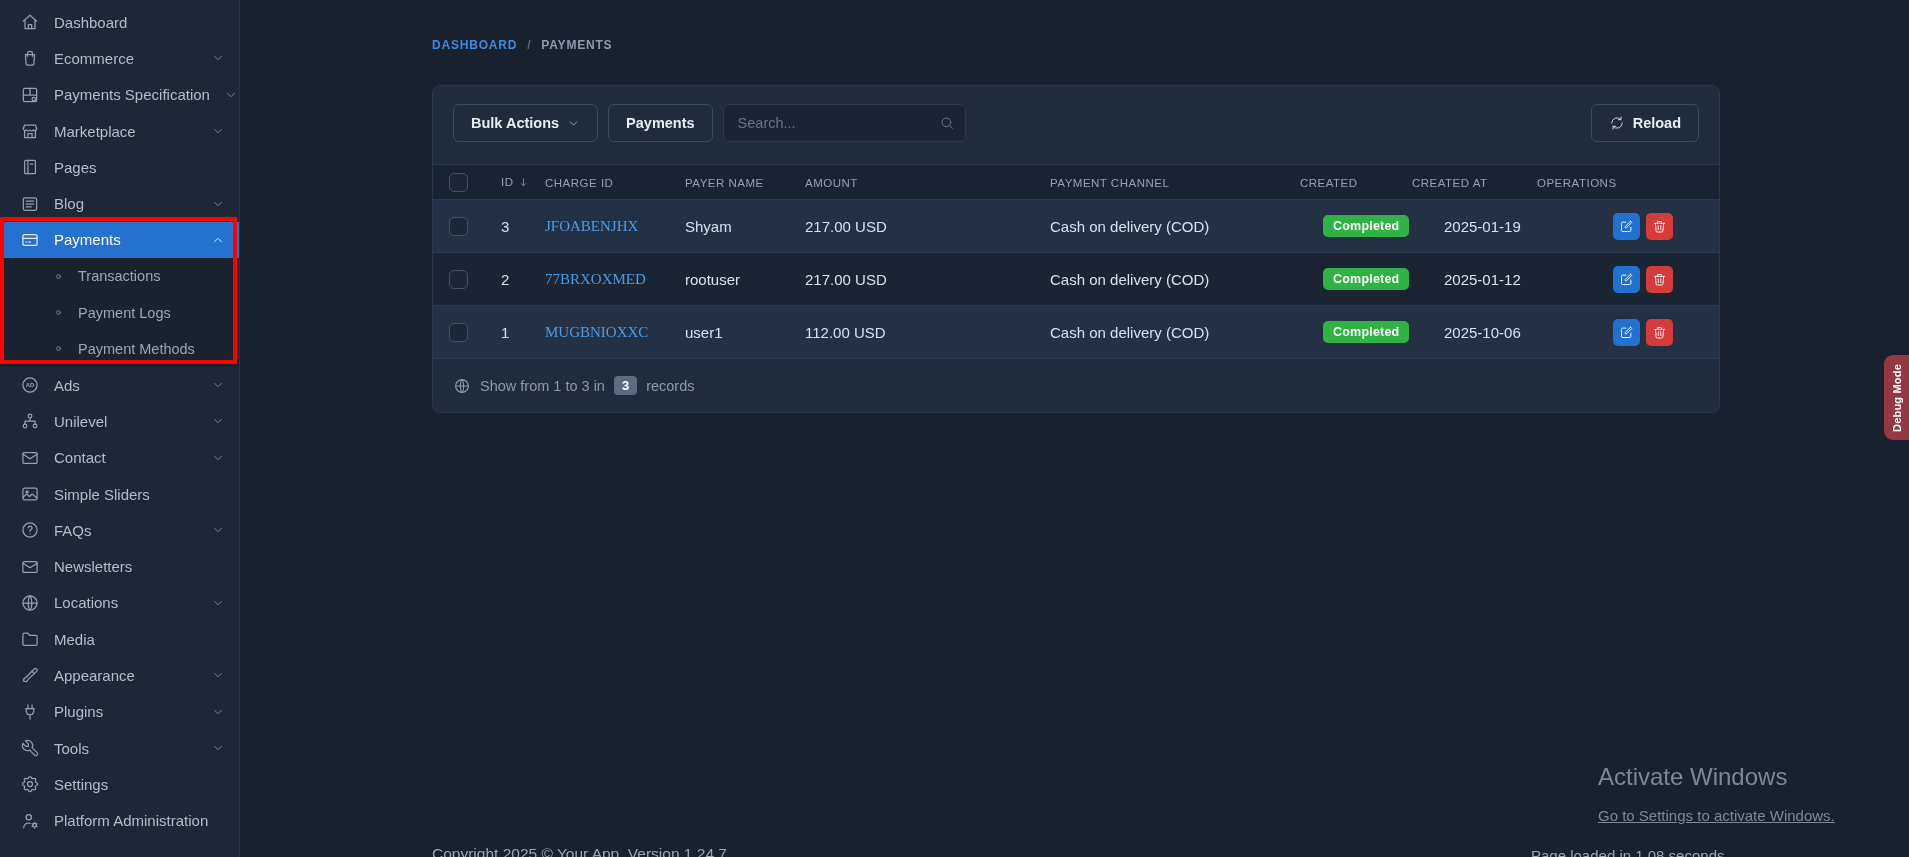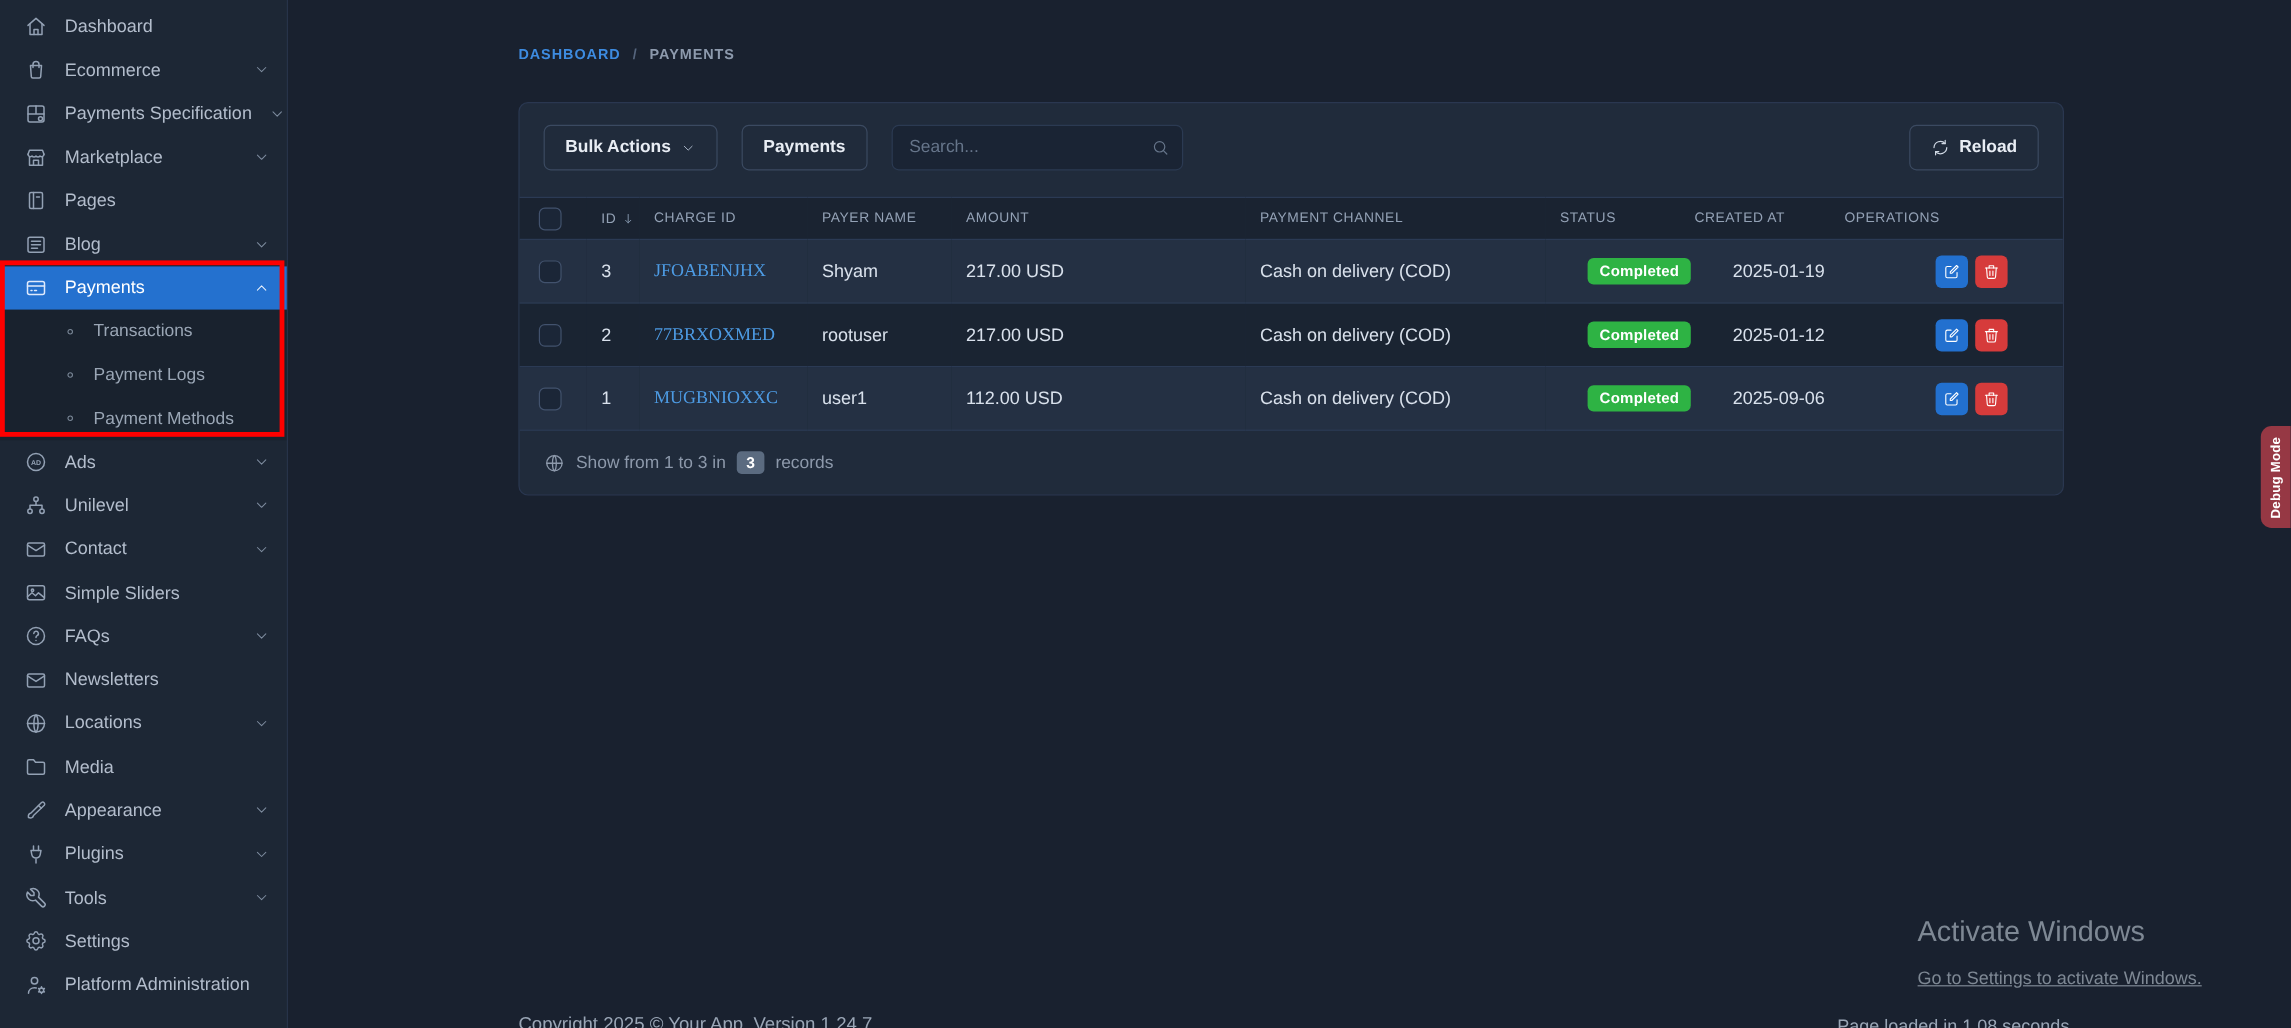--- a/index.html
+++ b/index.html
@@ -47,21 +47,21 @@
     display:flex; gap:10px; align-items:center;
   }
   .breadcrumb a { color:#3d8be0; text-decoration:none; cursor:pointer; }
   .breadcrumb .sep { color:#55657d; }
   .breadcrumb .current { color:#8d9aad; }
   .card {
     position:absolute; left:192px; top:85px; width:1288px;
     background:#202b3b; border:1px solid #2a3750; border-radius:8px;
   }
   .toolbar {
-    display:flex; align-items:center; gap:20px; padding:18px 20px 0 20px; margin-bottom:22px;
+    display:flex; align-items:center; gap:10px; padding:18px 20px 0 20px; margin-bottom:22px;
   }
   .btn {
     height:38px; border-radius:6px; border:1px solid #3b4a61; background:transparent;
     color:#e8edf4; font-size:14.5px; font-weight:600; padding:0 17px; cursor:pointer;
     display:inline-flex; align-items:center; gap:8px; font-family:inherit;
   }
   .btn .icon { width:16px; height:16px; color:#cfd8e4; }
   .search-wrap { position:relative; margin-left:0; }
   .search-wrap input {
     width:243px; height:38px; background:#1a2434; border:1px solid #2b3a52; border-radius:6px;
@@ -483,21 +483,21 @@
             <th><span>ID</span><span class="icon sort">
                 <svg viewBox="0 0 24 24">
                   <path d="M12 5v13"></path>
                   <path d="M8 14l4 4 4-4"></path>
                 </svg>
               </span></th>
             <th><span>CHARGE ID</span></th>
             <th><span>PAYER NAME</span></th>
             <th><span>AMOUNT</span></th>
             <th><span>PAYMENT CHANNEL</span></th>
-            <th><span>STATUS</span></th>
+            <th><span>CREATED</span></th>
             <th><span>CREATED AT</span></th>
             <th><span>OPERATIONS</span></th>
           </tr>
         </thead>
       <tbody id="rows">
           <tr class="light">
    <td class="c-check"><span class="checkbox"></span></td>
    <td>3</td>
    <td><a class="link">JFOABENJHX</a></td>
    <td>Shyam</td>
@@ -551,21 +551,21 @@
               </button></td>
  </tr>
           <tr class="light">
    <td class="c-check"><span class="checkbox"></span></td>
    <td>1</td>
    <td><a class="link">MUGBNIOXXC</a></td>
    <td>user1</td>
    <td>112.00 USD</td>
    <td>Cash on delivery (COD)</td>
    <td class="c-status"><span class="badge">Completed</span></td>
-   <td class="c-date">2025-09-06</td>
+   <td class="c-date">2025-10-06</td>
    <td class="c-ops"><button class="op edit">
                 <span class="icon ">
                   <svg viewBox="0 0 24 24">
                     <path d="M11 5H6a2 2 0 0 0-2 2v11a2 2 0 0 0 2 2h11a2 2 0 0 0 2-2v-5"></path>
                     <path d="M18.4 3.6l2 2L12 14h-2v-2l8.4-8.4z"></path>
                   </svg>
                 </span>
               </button><button class="op del">
                 <span class="icon ">
                   <svg viewBox="0 0 24 24">

